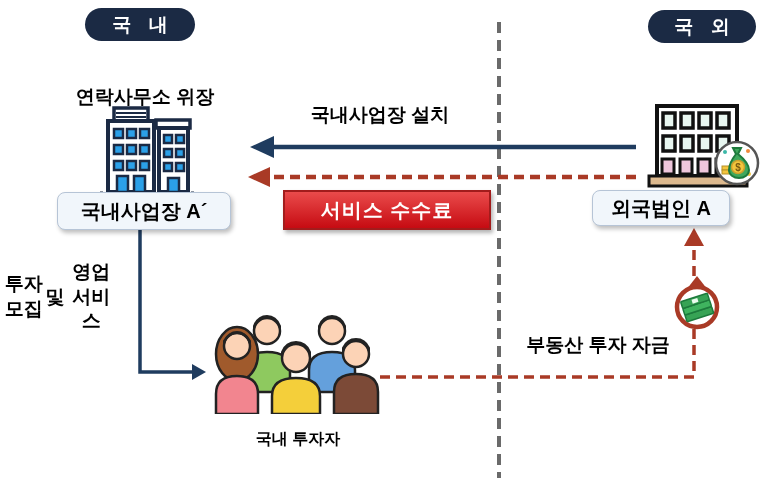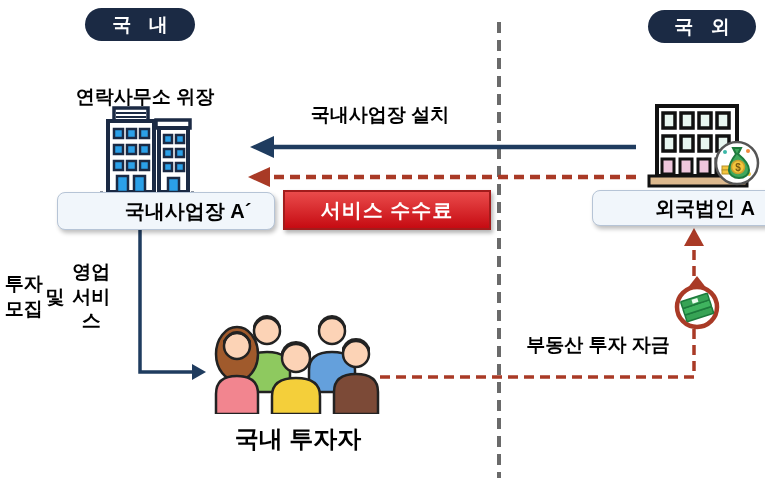--- a/index.html
+++ b/index.html
@@ -10,21 +10,21 @@
   .abs{position:absolute;}
   .badge{
     background:#1b2a44;color:#fff;border-radius:17px;
     display:flex;align-items:center;justify-content:center;
     font-size:19px;letter-spacing:6px;text-indent:6px;
   }
   .nodebox{
     background:#f1f6fb;border:1.5px solid #b6c4d6;border-radius:8px;
     box-shadow:2px 3px 4px rgba(0,0,0,0.25);
     display:flex;align-items:center;justify-content:center;
-    font-size:20px;color:#000;z-index:3;padding-left:44px;
+    font-size:20px;color:#000;z-index:3;
   }
   .feebox{
     background:linear-gradient(#ea4b4b,#c60b12);
     border:2px solid #a21c1c;border-radius:0;
     box-shadow:2px 3px 4px rgba(0,0,0,0.3);
     display:flex;align-items:center;justify-content:center;
     color:#fff;font-size:20px;letter-spacing:1px;z-index:3;
   }
   .caption{
     display:flex;align-items:center;justify-content:center;text-align:center;
@@ -178,21 +178,21 @@
       <path d="M62,108 L62,90 Q62,72 86,72 Q110,72 110,90 L110,108 Z" fill="#f4cf3a" stroke="#222" stroke-width="2.5"></path>
     </g>
 
     <g>
       <circle cx="146" cy="48" r="13" fill="#fcd3b6" stroke="#222" stroke-width="2.5"></circle>
       <path d="M133,47 a13,13 0 0 1 26,0 l0,-5 q-4,-9 -13,-9 q-9,0 -13,9 z" fill="#5c5c5c" stroke="#222" stroke-width="2"></path>
       <path d="M124,108 L124,86 Q124,68 146,68 Q168,68 168,86 L168,108 Z" fill="#7c4a37" stroke="#222" stroke-width="2.5"></path>
     </g>
   </svg>
 
-  <div class="caption abs" style="left:213px;top:425px;width:170px;height:28px;font-size:24px;">국내 투자자</div>
+  <div class="caption abs" style="left:213px;top:425px;width:170px;height:28px;font-size:16px;">국내 투자자</div>
 
   <svg class="abs icon" style="left:670px;top:274px;" width="54" height="58" viewBox="0 0 54 58">
     <polygon points="27,2 41,20 13,20" fill="#a93a26"></polygon>
     <circle cx="27" cy="33" r="20" fill="#fff" stroke="#a93a26" stroke-width="4.5"></circle>
     <g transform="rotate(-18 27 33)">
       <rect x="13" y="37" width="28" height="7" rx="1" fill="#37a355" stroke="#1d7a3c" stroke-width="1.5"></rect>
       <rect x="13" y="30" width="28" height="7" rx="1" fill="#3fb35f" stroke="#1d7a3c" stroke-width="1.5"></rect>
       <rect x="13" y="23" width="28" height="7" rx="1" fill="#37a355" stroke="#1d7a3c" stroke-width="1.5"></rect>
       <rect x="24" y="24.5" width="6" height="4" fill="#eafbee"></rect>
     </g>

